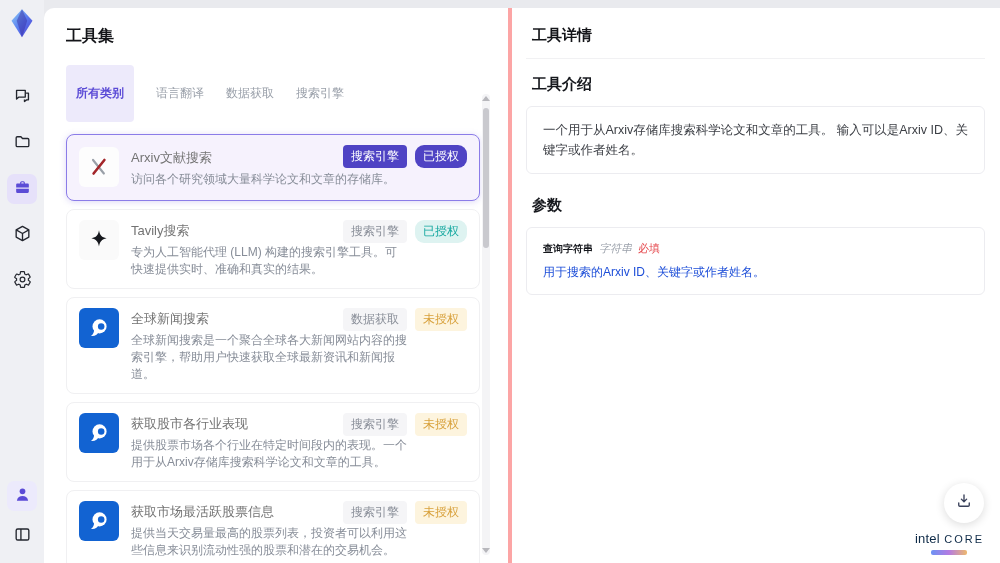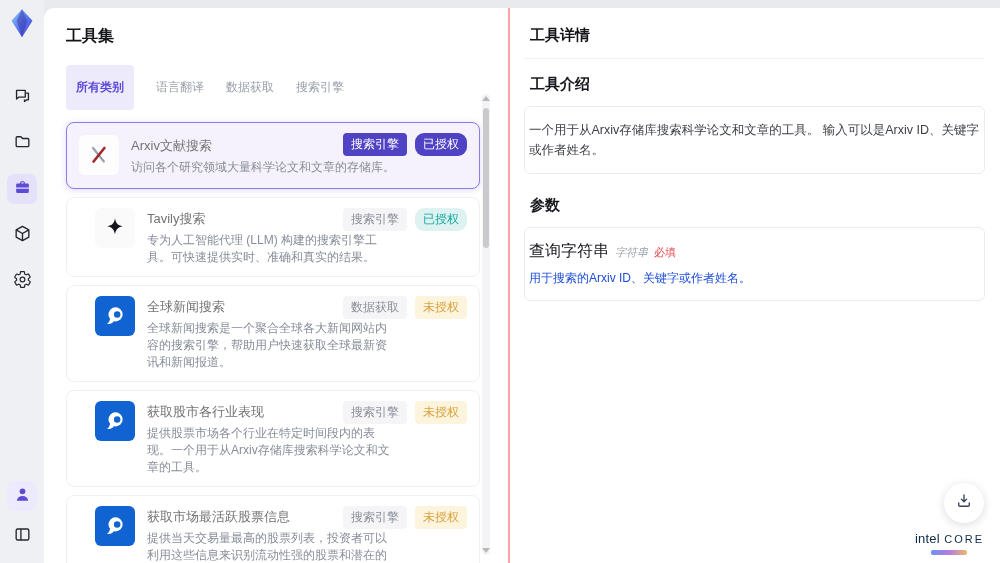--- a/index.html
+++ b/index.html
@@ -20,25 +20,25 @@
 
   
   .main { position:absolute; left:44px; top:8px; right:0; bottom:0;
     background:#fff; border-top-left-radius:10px; display:flex; overflow:hidden; }
 
   
   .list-panel { width:464px; padding:18px 28px 0 22px; position:relative; }
   .page-title { font-size:16px; font-weight:bold; color:#141519; margin-bottom:18px; }
   .tabs { display:flex; align-items:center; gap:22px; margin-bottom:12px; }
   .tab { font-size:12px; color:#9aa0aa; cursor:pointer; padding:4px 0; white-space:nowrap; }
-  .tab.active { color:#5b4bd6; background:#edeafb; padding:14px 10px; border-radius:4px; font-weight:bold; }
+  .tab.active { color:#5b4bd6; background:#edeafb; padding:20px 10px; border-radius:4px; font-weight:bold; }
 
   .tool-list { position:relative; }
   .tool-card { position:relative; border:1px solid #f0f0f2; background:#fff; border-radius:8px;
-    padding:10px 28px; margin-bottom:8px; display:flex; gap:12px; cursor:pointer; }
+    padding:10px 12px; margin-bottom:8px; display:flex; gap:12px; cursor:pointer; }
   .tool-card.selected { border:1px solid #8b7ce8; background:#f6f2fd;
     box-shadow:0 1px 6px rgba(124,103,224,.25); padding:12px; }
   .tool-icon { width:40px; height:40px; border-radius:6px; flex:none; display:grid; place-items:center; }
   .tool-icon svg { width:26px; height:26px; }
   .icon-arxiv { background:#fdfdfd; }
   .icon-tavily { background:#fafafa; }
   .icon-bluenews { background:#1263d2; }
   .tool-body { flex:1; min-width:0; padding-right:8px; }
   .tool-name { font-size:13px; font-weight:normal; color:#737373; margin:2px 120px 4px 0; }
   .tool-desc { font-size:12px; color:#878d98; line-height:17px; margin-right:51px; }
@@ -53,29 +53,29 @@
   .scrollbar { position:absolute; right:18px; top:86px; bottom:8px; width:8px;
     background:#f4f4f6; border-radius:4px; }
   .scroll-thumb { position:absolute; left:1px; top:14px; width:6px; height:140px;
     background:#c9c9ce; border-radius:3px; cursor:pointer; }
   .scroll-arrow { position:absolute; left:0; width:0; height:0; border-left:4px solid transparent;
     border-right:4px solid transparent; cursor:pointer; }
   .scroll-arrow.up { top:2px; border-bottom:5px solid #b7b7bc; }
   .scroll-arrow.down { bottom:2px; border-top:5px solid #b7b7bc; }
 
   
-  .detail-panel { flex:1; border-left:2px solid #fca5a5; padding:18px 15px 0 14px; position:relative; }
+  .detail-panel { flex:1; border-left:4px solid #fca5a5; padding:18px 15px 0 14px; position:relative; }
   .detail-header { font-size:15px; font-weight:bold; color:#141519;
     padding:0 0 13px 6px; border-bottom:1px solid #f1f1f3; margin-bottom:16px; }
   .section-h { font-size:15px; font-weight:bold; color:#16181d; margin:0 0 12px 6px; }
   .info-box { border:1px solid #ececf0; border-radius:6px; background:#fff;
-    padding:13px 4px; margin-bottom:22px; }
+    padding:13px 16px; margin-bottom:22px; }
   .intro-text { font-size:12.5px; color:#3c3f45; line-height:1.6; }
   .param-head { display:flex; align-items:baseline; gap:6px; }
-  .param-name { font-size:16px; font-weight:normal; color:#16181d;text-align:right; }
+  .param-name { font-size:10px; font-weight:bold; color:#16181d;text-align:right; }
   .param-type { font-size:11px; color:#9aa0aa;font-style:italic; }
   .param-required { font-size:11px; color:#e5484d; }
   .param-desc { font-size:12px; color:#1d4ed8; margin-top:8px; }
 
   
   .fab { position:absolute; right:16px; bottom:40px; width:40px; height:40px; border-radius:50%;
     background:#fff; box-shadow:0 2px 10px rgba(0,0,0,.14); display:grid; place-items:center; cursor:pointer; }
   .fab svg { width:18px; height:18px; }
   .intel { position:absolute; right:16px; bottom:8px; text-align:center; line-height:1.1; }
   .intel .t1 { font-size:13px; font-weight:normal; color:#0e2a47; letter-spacing:.2px; }

